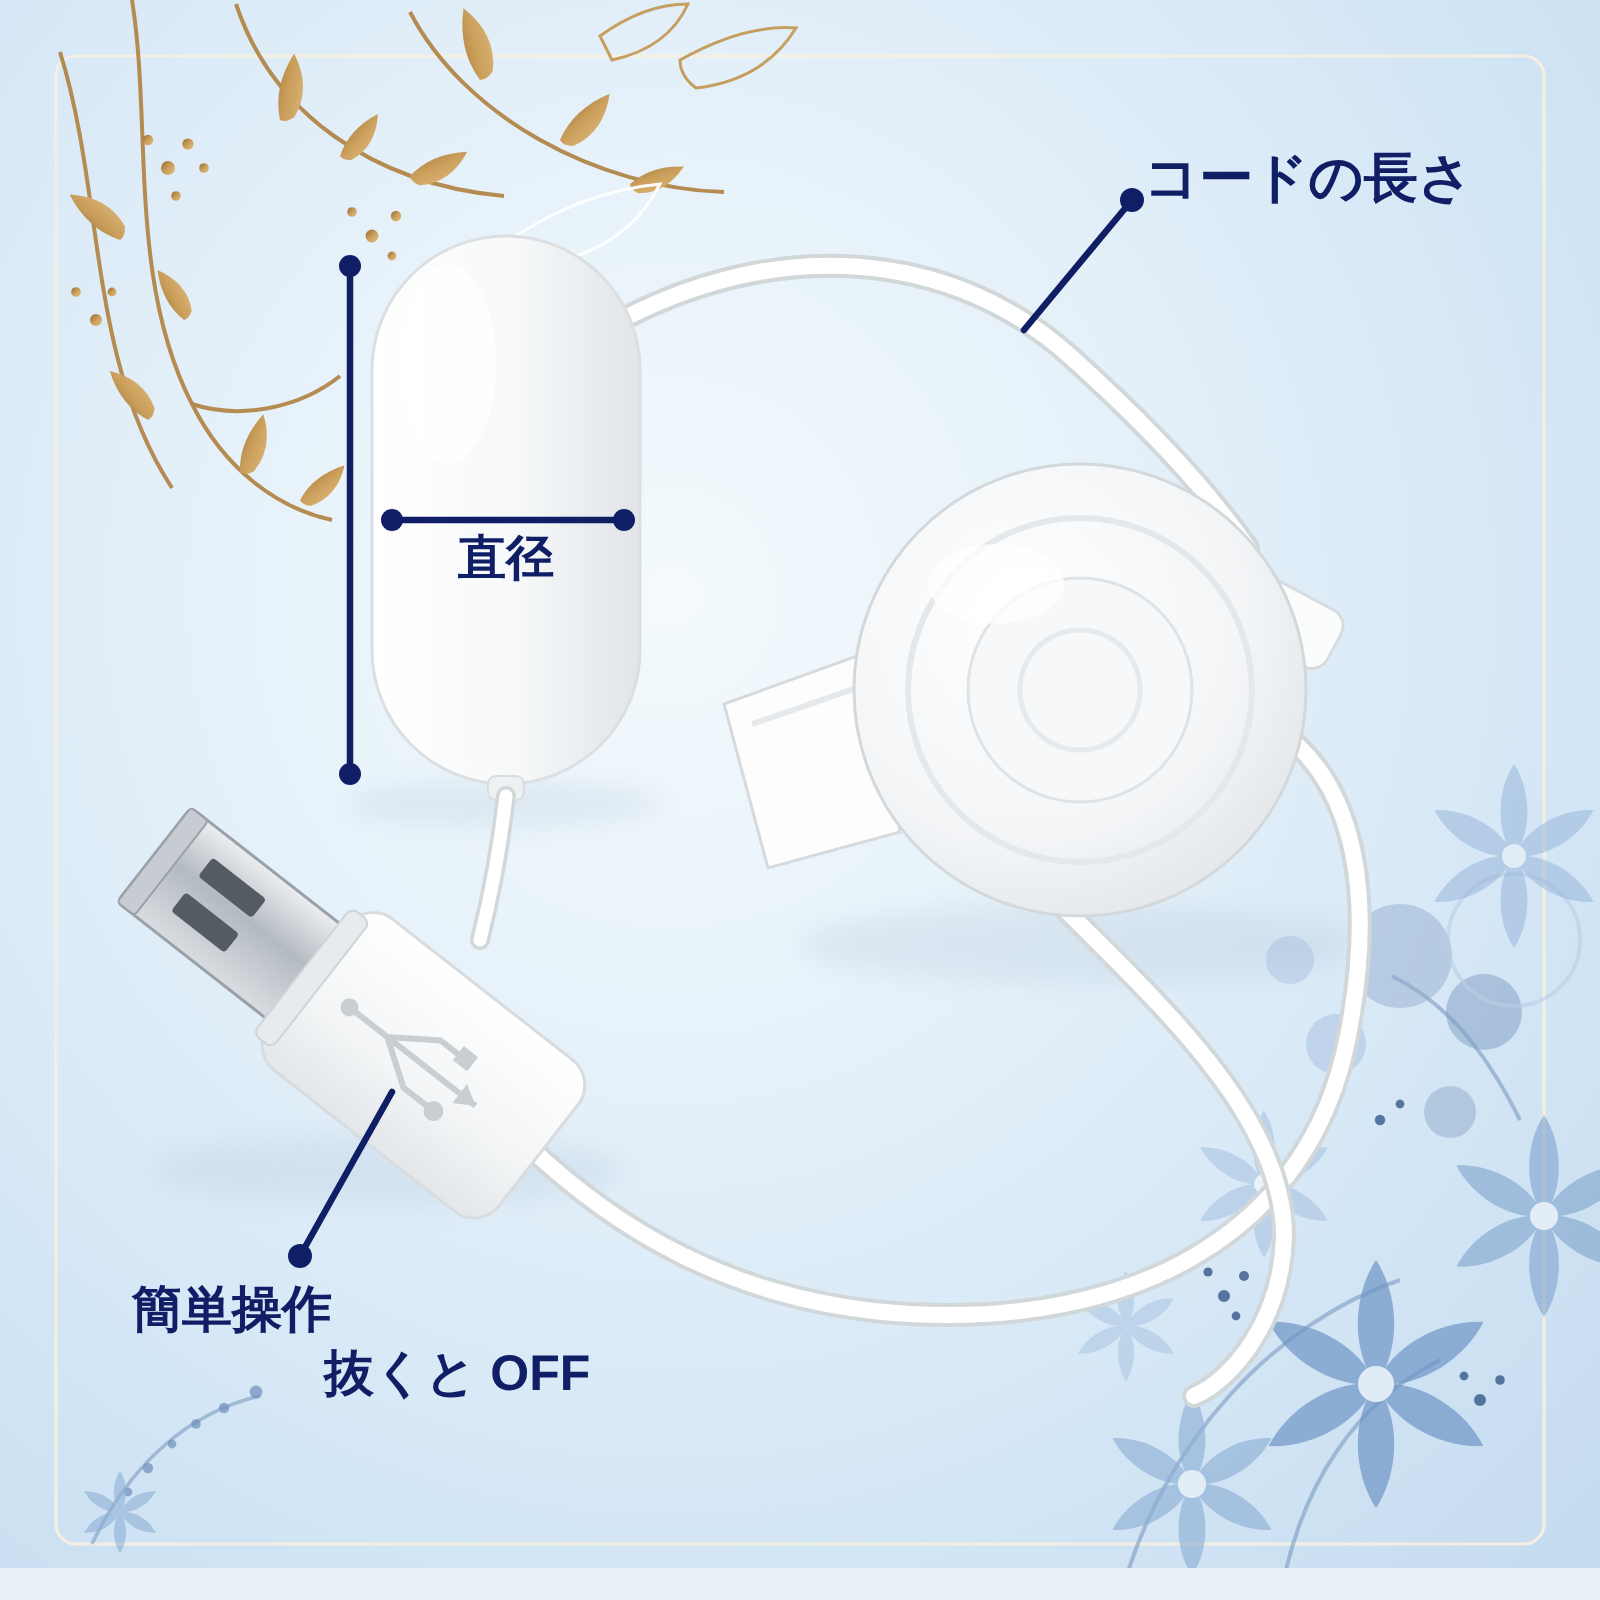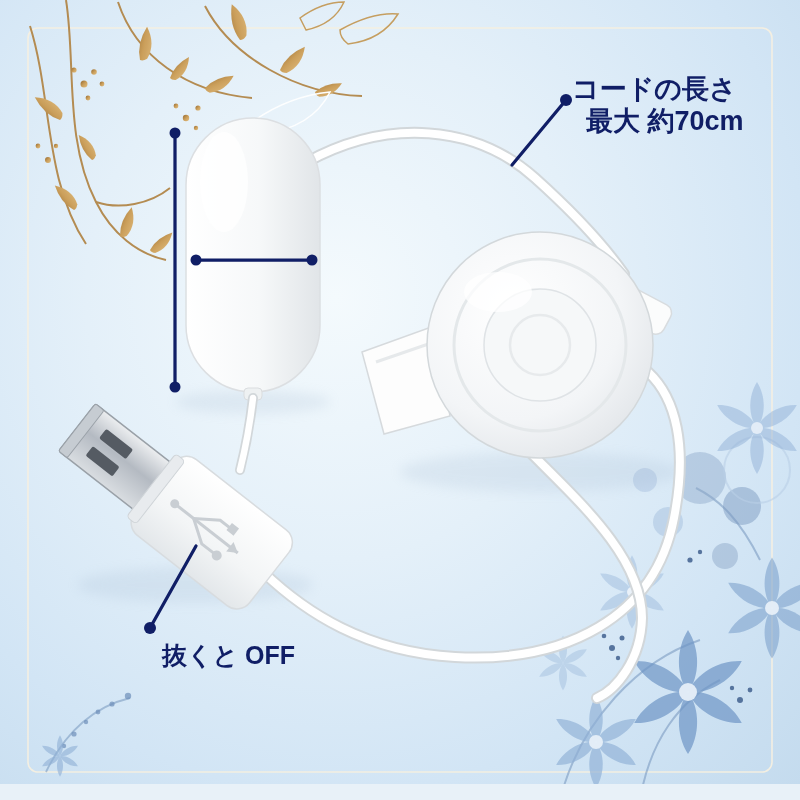--- a/index.html
+++ b/index.html
@@ -226,24 +226,25 @@
       </g>
       <g>
         <line x1="196" y1="546" x2="150" y2="628" stroke-width="3.25"></line>
         <circle cx="150" cy="628" r="6" stroke="none"></circle>
       </g>
     </g>
   </svg>
 
   <div class="lbl cordlen">
     <div>コードの長さ</div>
-    <div class="indent">最大 約70cm</div>
   </div>
 
 
   <div class="lbl dia">
+    <div>直径</div>
   </div>
 
   <div class="lbl op">
+    <div>簡単操作</div>
     <div class="indent3">抜くと OFF</div>
   </div>
 
 </div>
 
 </body></html>

